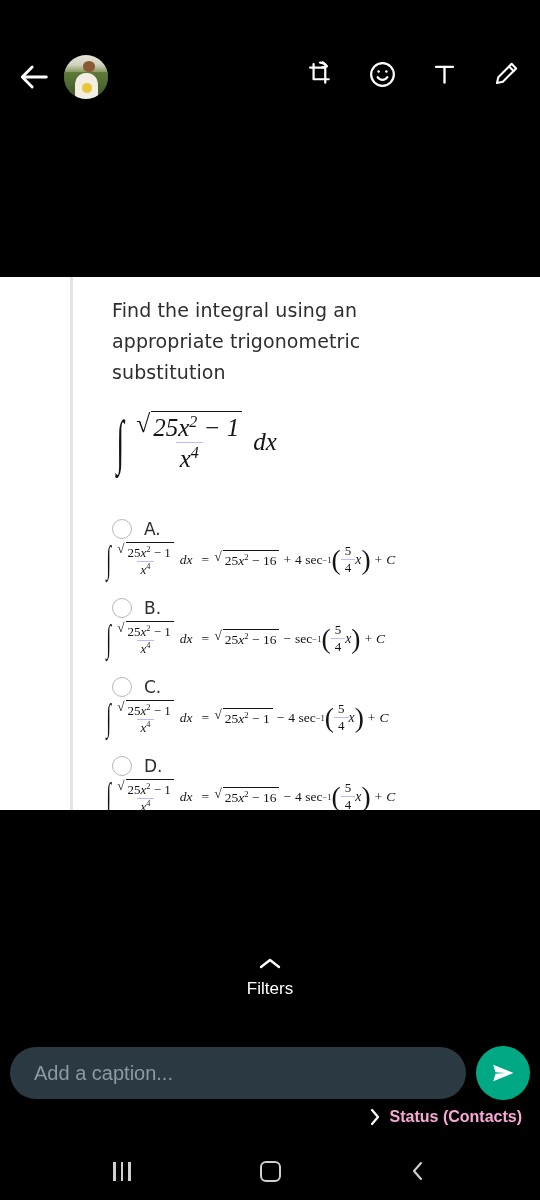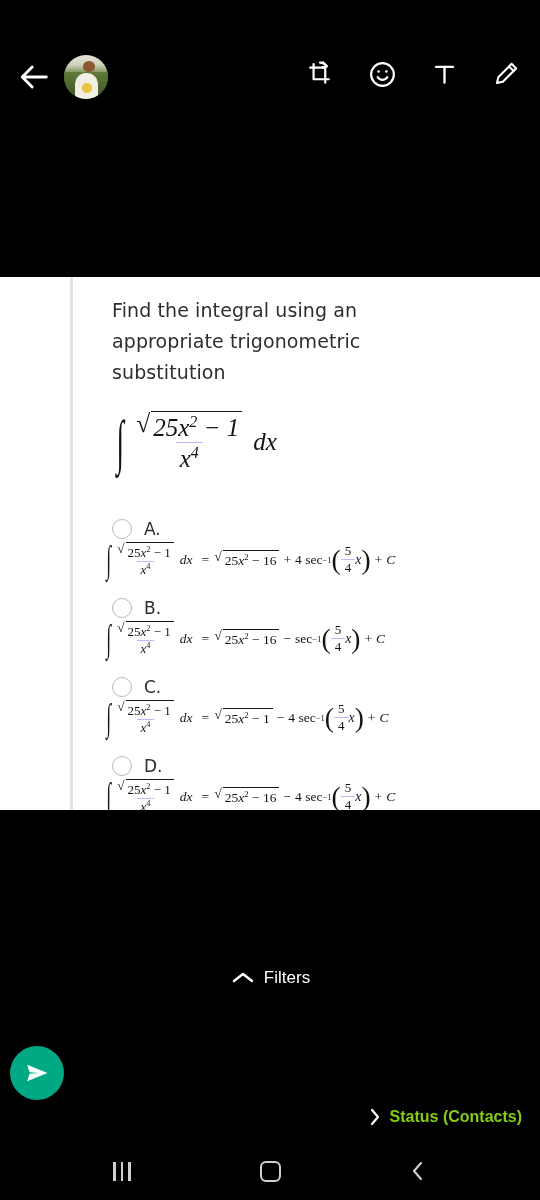--- a/index.html
+++ b/index.html
@@ -92,21 +92,21 @@
   .opt-math .dxlab { font-style:italic; margin:0 4px 0 2px; }
   .opt-math .eq { margin:0 5px; }
   .opt-math .op { margin:0 4px; }
   .secf { font-style:normal;text-align:center; }
   .paren-frac { display:inline-flex; align-items:center; font-size:1.02em; }
   .paren-frac .pl, .paren-frac .pr { font-size:2.0em; line-height:.62; font-family:"Liberation Serif", serif; }
 
   
   .filters {
     position:absolute; top:920px; left:0; width:540px; height:115px;
-    background:#000; display:flex; 
+    background:#000; display:flex; flex-direction:column;
     align-items:center; justify-content:center; gap:8px;
   }
   .chev-up { width:26px; height:14px; display:block; }
   .filters-label { color:#fff; font-size:17px; font-family:"Liberation Sans", sans-serif; }
 
   
   .caption-row {
     position:absolute; top:1042px; left:0; width:540px; height:62px;
     display:flex; align-items:center; padding:0 10px; gap:10px;
   }
@@ -118,21 +118,21 @@
   .send-btn {
     width:54px; height:54px; border-radius:50%; background:#00a884;
     display:flex; align-items:center; justify-content:center; flex:none;
   }
   .status-row {
     position:absolute; top:1108px; left:0; width:540px;
     display:flex; align-items:center; justify-content:flex-end;
     gap:9px; padding-right:18px;
   }
   .chev-right { width:12px; height:18px; display:block; }
-  .status-label { color:#84cc16; font-size:16px; font-weight:bold; }
+  .status-label { color:#f9a8d4; font-size:16px; font-weight:bold; }
 
   
   .navbar {
     position:absolute; bottom:0; left:0; width:540px; height:58px;
     display:flex; align-items:center; justify-content:space-around;
     background:#000; padding:0 48px;
   }
   .nav-btn { width:40px; height:30px; display:flex; align-items:center; justify-content:center; }
   .nav-recents { display:flex; gap:5px; }
   .nav-recents i { display:block; width:2.5px; height:19px; background:#cfcfcf; }
@@ -355,20 +355,23 @@
 <div class="filters">
   <span class="chev-up">
     <svg width="26" height="14" viewBox="0 0 26 14" fill="none" stroke="#fff" stroke-width="2.4" stroke-linecap="round" stroke-linejoin="round">
       <polyline points="4,10 13,3 22,10"></polyline>
     </svg>
   </span>
   <span class="filters-label">Filters</span>
 </div>
 
 <div class="caption-row">
+  <div class="caption-field">
+    <span class="caption-placeholder">Add a caption...</span>
+  </div>
   <div class="send-btn">
     <svg width="28" height="28" viewBox="0 0 24 24" fill="#fff">
       <path d="M3.6 5.0 L21 12 L3.6 19 L5.6 12.6 L14 12 L5.6 11.4 Z"></path>
     </svg>
   </div>
 </div>
 
 <div class="status-row">
   <span class="chev-right">
     <svg width="12" height="18" viewBox="0 0 12 18" fill="none" stroke="#fff" stroke-width="2.2" stroke-linecap="round" stroke-linejoin="round">

